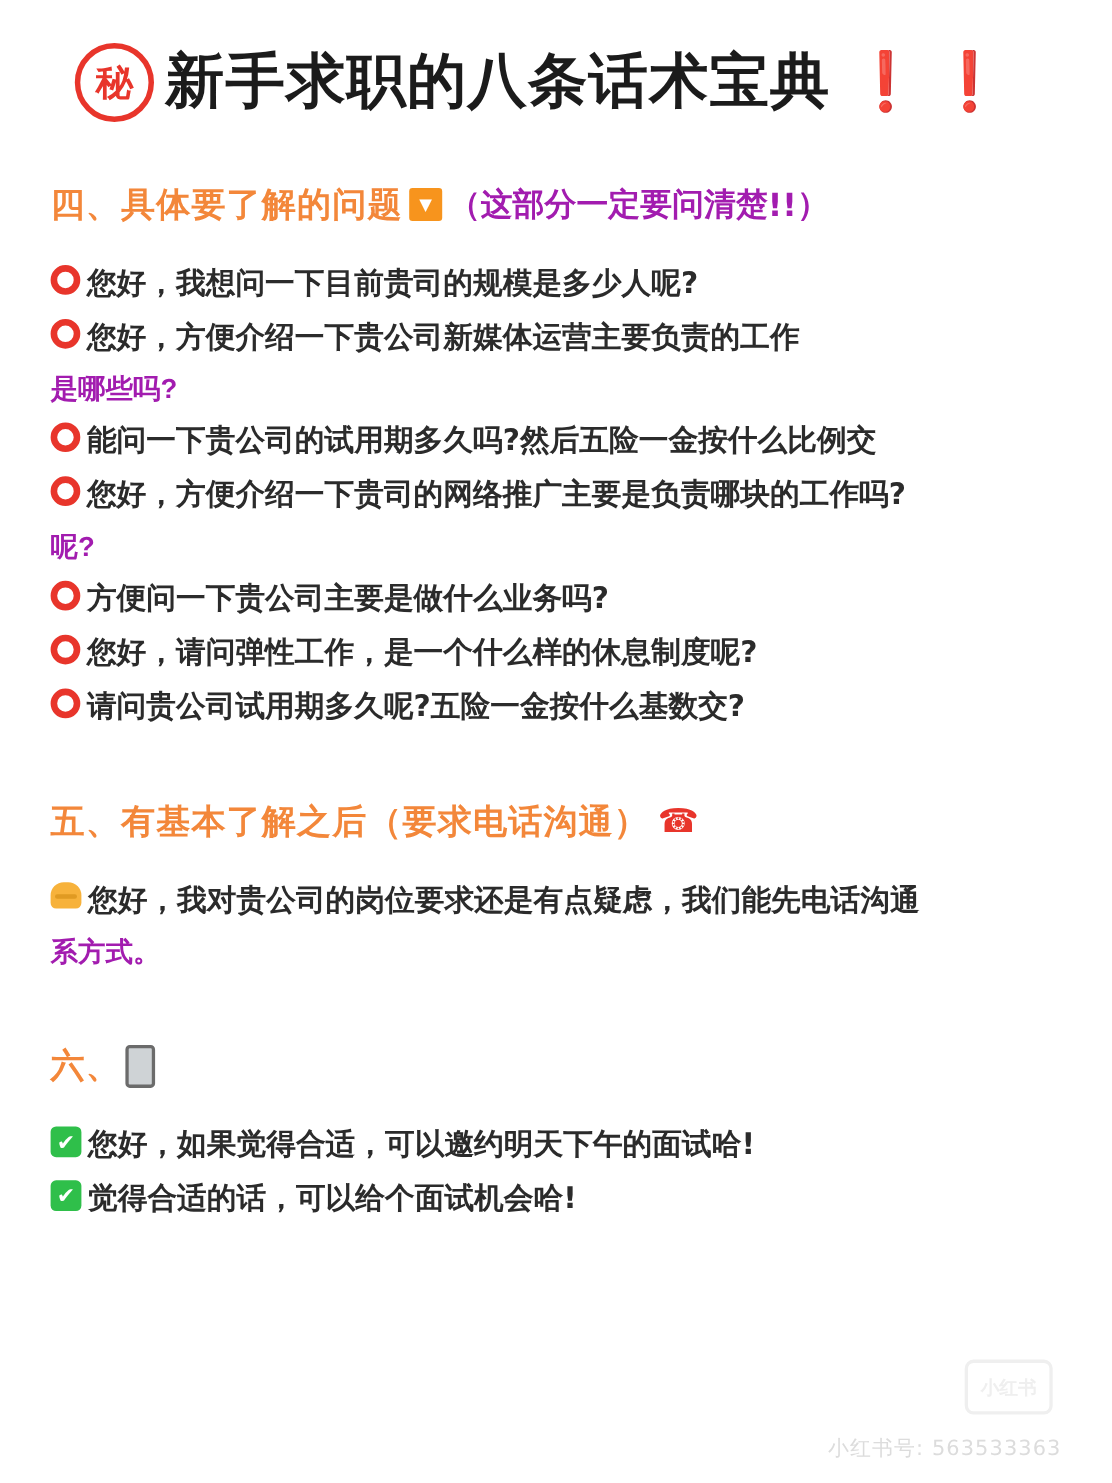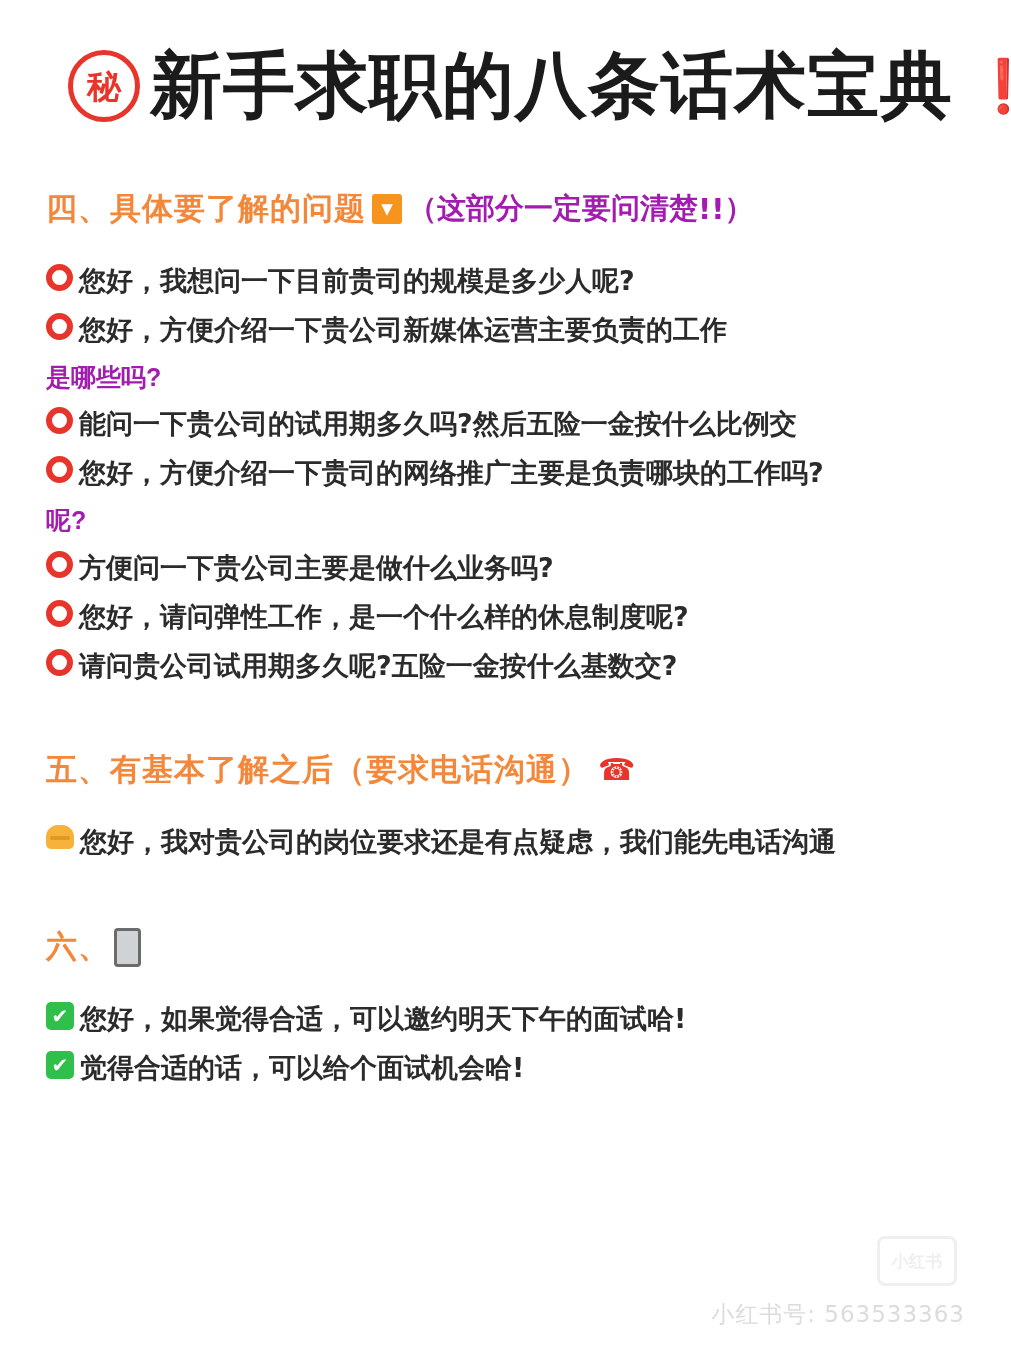--- a/index.html
+++ b/index.html
@@ -39,21 +39,21 @@
     font-size: 34px;
     font-weight: bold;
     display: flex;
     align-items: center;
     justify-content: center;
     flex: 0 0 auto;
     line-height: 1;
     font-family: "DejaVu Sans", sans-serif;
   }
   .title-text {
-    font-size: 72px;
+    font-size: 54px;
     font-weight: 800;
     letter-spacing: 1px;
     color: #1b1b1b;
     white-space: nowrap;
     font-family: "DejaVu Sans", sans-serif;
   }
   .bangs {
     display: flex;
     align-items: center;
     gap: 12px;
@@ -193,21 +193,21 @@
     display: flex;
     align-items: center;
     justify-content: center;
     font-family: "DejaVu Sans", sans-serif;
   }
   .wm-text {
     position: absolute;
     right: 46px;
     bottom: 18px;
     color: #dcdcdc;
-    font-size: 23px;
+    font-size: 19px;
     letter-spacing: 1px;
     font-family: "DejaVu Sans", sans-serif;
   }
 </style>
 </head>
 <body>
 
 <div class="page">
 
   <div class="title-row">
@@ -267,20 +267,21 @@
     <span class="sh-main">五、</span>
     <span class="sh-main">有基本了解之后（要求电话沟通）</span>
     <span class="tel-emoji">☎</span>
   </div>
 
   <div class="block">
     <div class="line">
       <span class="m m-hand"></span>
       <span class="txt">您好，我对贵公司的岗位要求还是有点疑虑，我们能先电话沟通</span>
     </div>
+    <div class="cont">系方式。</div>
   </div>
 
   <div class="gap-lg"></div>
   <div class="section-head">
     <span class="sh-main">六、</span>
     <span class="phone-emoji"></span>
   </div>
 
   <div class="block">
     <div class="line">

